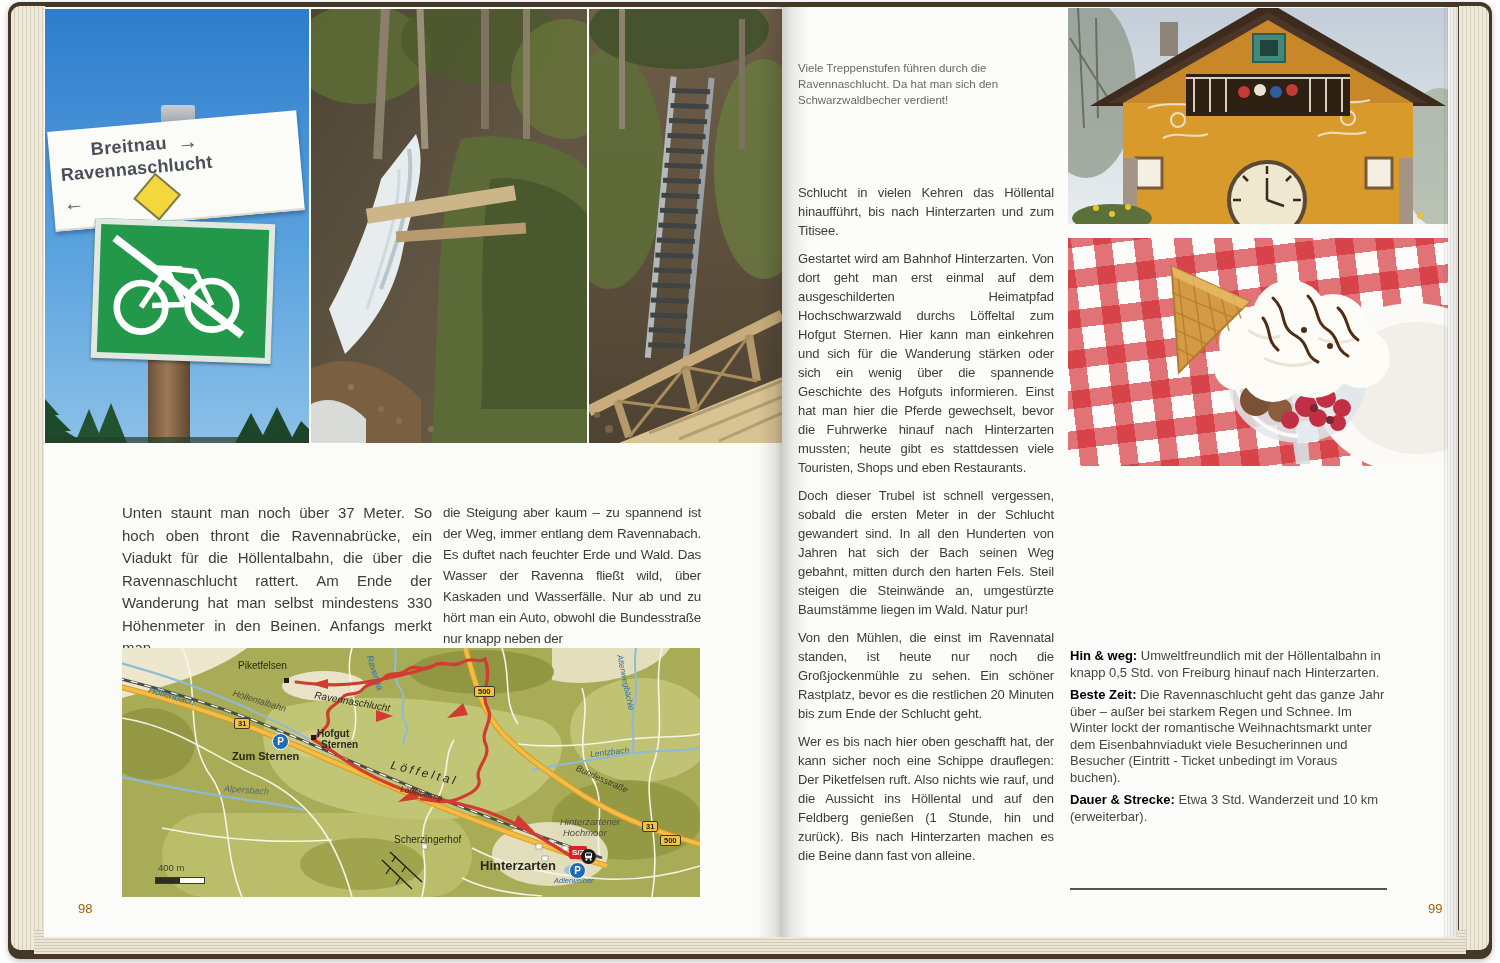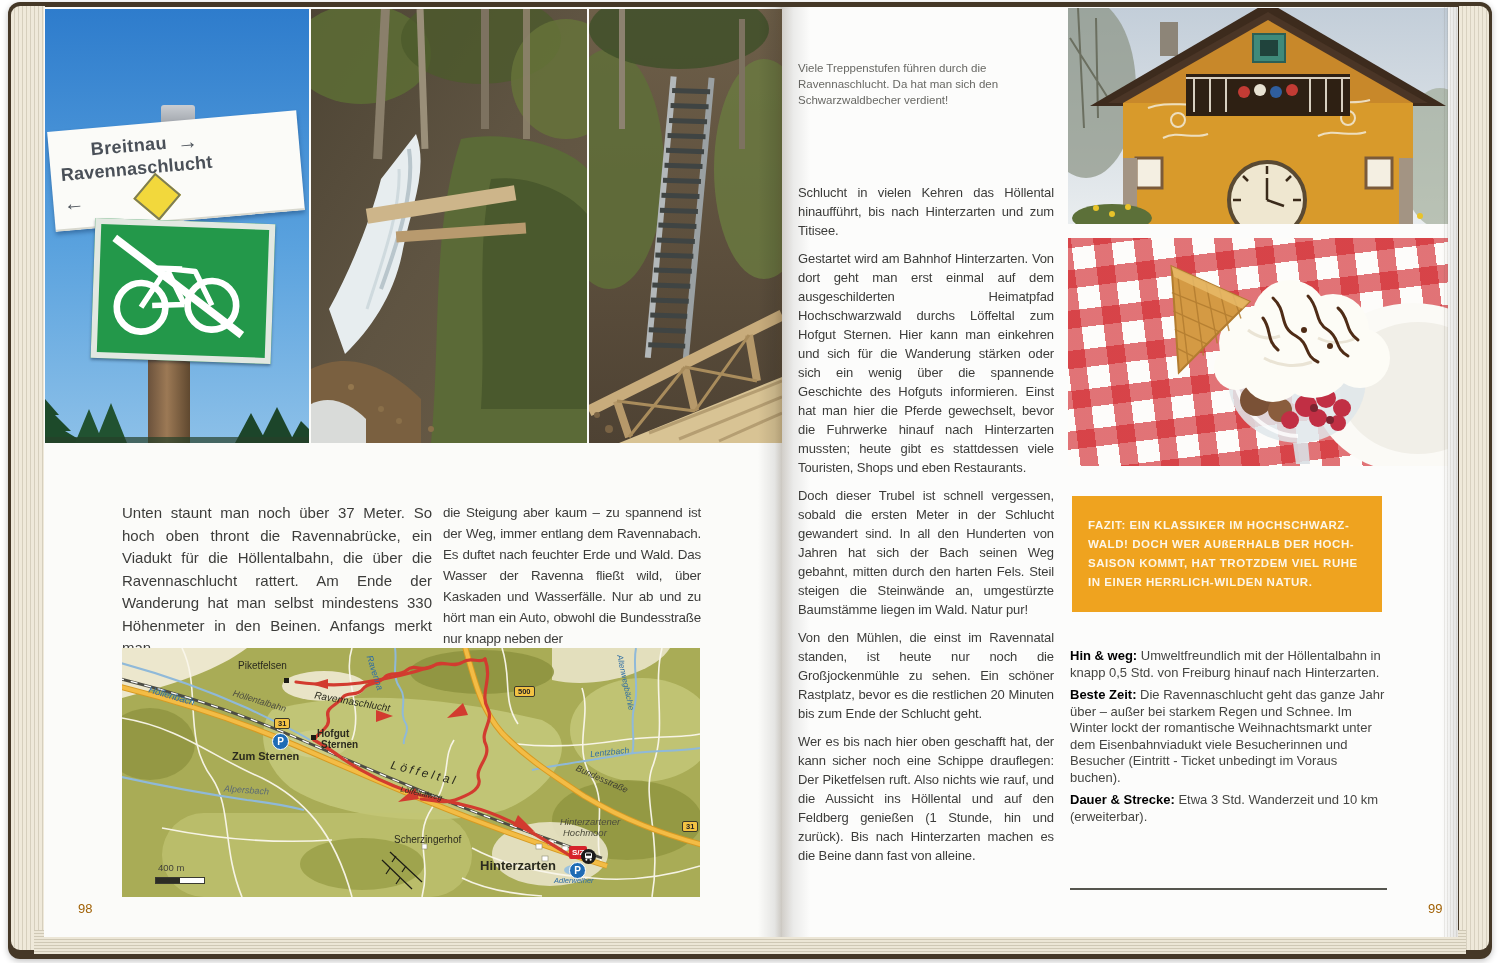--- a/index.html
+++ b/index.html
@@ -62,21 +62,21 @@
   .rule{position:absolute;left:288px;top:881px;width:317px;height:2px;background:#55554e;}
   .pagenum{position:absolute;top:894px;font-size:13px;color:#a16207;}
   
   .map{position:absolute;left:78px;top:641px;width:578px;height:249px;overflow:hidden;background:#a9ac56;}
   .map svg.base{position:absolute;left:0;top:0;}
   .mlbl{position:absolute;font-size:10px;color:#2a2a1e;white-space:nowrap;}
   .mital{font-style:italic;}
   .mblue{color:#2e6da4;font-style:italic;}
   .mbold{font-weight:bold;}
   .badge{position:absolute;background:#f3c243;border:1px solid #3a3a2a;border-radius:2px;color:#222;
-        font-size:7.5px;font-weight:bold;line-height:9px;padding:0 3px;margin-left:40px;}
+        font-size:7.5px;font-weight:bold;line-height:9px;padding:0 3px;}
   .pk{position:absolute;width:15px;height:15px;border-radius:50%;background:#1e6cb5;border:1px solid #fff;
         color:#fff;font-size:10px;font-weight:bold;line-height:15px;text-align:center;}
   .szbadge{position:absolute;background:#d6232b;color:#fff;font-size:8px;font-weight:bold;line-height:11px;
         padding:1px 3px;border-radius:2px;margin-left:16px;}
   .blacksq{position:absolute;width:5px;height:5px;background:#1c1c14;}
   .scalebar{position:absolute;left:33px;top:229px;width:48px;height:5px;border:1px solid #3a3a30;background:#fff;}
   .scalebar::after{content:'';position:absolute;left:0;top:0;bottom:0;width:50%;background:#2c2c24;}
   .trainicon{position:absolute;width:15px;height:15px;}
 </style>
 </head>
@@ -445,26 +445,20 @@
             <line x1="100" y1="60" x2="164" y2="76"></line>
               <line x1="104" y1="78" x2="152" y2="92"></line>
             <line x1="108" y1="96" x2="142" y2="106"></line>
               <line x1="112" y1="114" x2="130" y2="120"></line>
           </g>
           <polygon points="96,34 178,58 172,66 100,44" fill="#e8bc6a" opacity=".8"></polygon>
         </g>
       </svg>
     </div>
 
-    <div class="fazit">
-      <div>FAZIT: EIN KLASSIKER IM HOCHSCHWARZ-</div>
-      <div>WALD! DOCH WER AUßERHALB DER HOCH-</div>
-      <div>SAISON KOMMT, HAT TROTZDEM VIEL RUHE</div>
-      <div>IN EINER HERRLICH-WILDEN NATUR.</div>
-    </div>
 
     <div class="info">
       <div class="item"><span class="lbl">Hin &amp; weg:</span><span> Umweltfreundlich mit der Höllentalbahn in knapp 0,5 Std. von Freiburg hinauf nach Hinterzarten.</span></div>
       <div class="item"><span class="lbl">Beste Zeit:</span><span> Die Ravennaschlucht geht das ganze Jahr über – außer bei starkem Regen und Schnee. Im Winter lockt der romantische Weihnachtsmarkt unter dem Eisenbahnviadukt viele Besucherinnen und Besucher (Eintritt - Ticket unbedingt im Voraus buchen).</span></div>
       <div class="item"><span class="lbl">Dauer &amp; Strecke:</span><span> Etwa 3 Std. Wanderzeit und 10 km (erweiterbar).</span></div>
     </div>
 
     <div class="rule"></div>
     <span class="pagenum" style="left:646px">99</span>
   </div>

